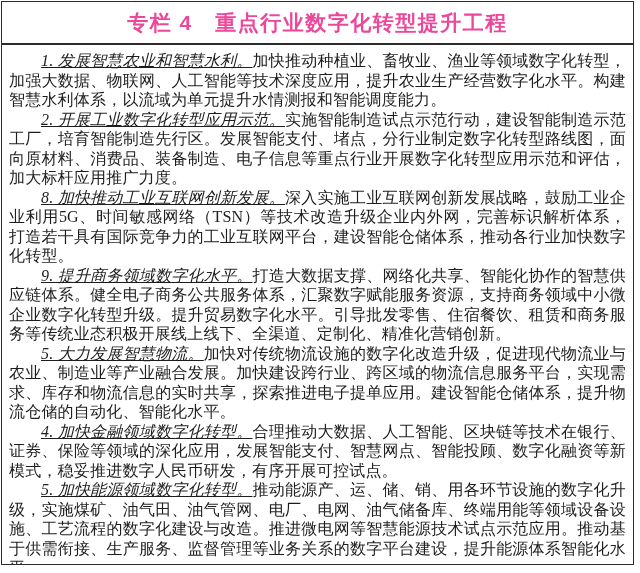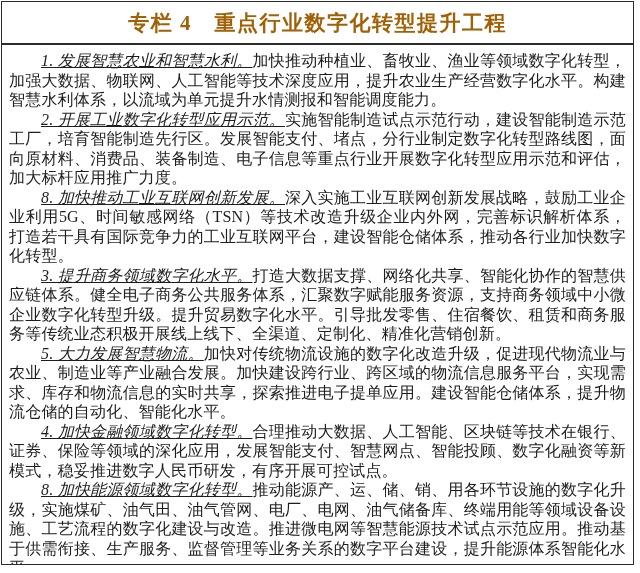--- a/index.html
+++ b/index.html
@@ -25,25 +25,25 @@
     border: 1px solid #2b2b2b;
   }
   .title-panel {
     top: 1px;
     height: 43px;
     display: flex;
     align-items: center;
     justify-content: center;
   }
   .title-text {
-    font-family: Liberation Serif, serif;
+    font-family: Liberation Sans, sans-serif;
     font-size: 21px;
     font-weight: bold;
     letter-spacing: 1.5px;
-    color: #a16207;
+    color: #ec4899;
     white-space: nowrap;
   }
   .body-panel {
     top: 44px;
     height: 521px;
     padding: 6px 7px 4px 7px;
     overflow: hidden;
   }
   .para {
     font-size: 16px;
@@ -70,23 +70,23 @@
   </div>
 
   <div class="panel body-panel">
 
     <p class="para"><span class="lead">1. 发展智慧农业和智慧水利。</span><span>加快推动种植业、畜牧业、渔业等领域数字化转型，加强大数据、物联网、人工智能等技术深度应用，提升农业生产经营数字化水平。构建智慧水利体系，以流域为单元提升水情测报和智能调度能力。</span></p>
 
     <p class="para"><span class="lead">2. 开展工业数字化转型应用示范。</span><span>实施智能制造试点示范行动，建设智能制造示范工厂，培育智能制造先行区。发展智能支付、堵点，分行业制定数字化转型路线图，面向原材料、消费品、装备制造、电子信息等重点行业开展数字化转型应用示范和评估，加大标杆应用推广力度。</span></p>
 
     <p class="para"><span class="lead">8. 加快推动工业互联网创新发展。</span><span>深入实施工业互联网创新发展战略，鼓励工业企业利用5G、时间敏感网络（TSN）等技术改造升级企业内外网，完善标识解析体系，打造若干具有国际竞争力的工业互联网平台，建设智能仓储体系，推动各行业加快数字化转型。</span></p>
 
-    <p class="para"><span class="lead">3. 提升商务领域数字化水平。</span><span>打造大数据支撑、网络化共享、智能化协作的智慧供应链体系。健全电子商务公共服务体系，汇聚数字赋能服务资源，支持商务领域中小微企业数字化转型升级。提升贸易数字化水平。引导批发零售、住宿餐饮、租赁和商务服务等传统业态积极开展线上线下、全渠道、定制化、精准化营销创新。</span></p>
+    <p class="para"><span class="lead">9. 提升商务领域数字化水平。</span><span>打造大数据支撑、网络化共享、智能化协作的智慧供应链体系。健全电子商务公共服务体系，汇聚数字赋能服务资源，支持商务领域中小微企业数字化转型升级。提升贸易数字化水平。引导批发零售、住宿餐饮、租赁和商务服务等传统业态积极开展线上线下、全渠道、定制化、精准化营销创新。</span></p>
 
     <p class="para"><span class="lead">5. 大力发展智慧物流。</span><span>加快对传统物流设施的数字化改造升级，促进现代物流业与农业、制造业等产业融合发展。加快建设跨行业、跨区域的物流信息服务平台，实现需求、库存和物流信息的实时共享，探索推进电子提单应用。建设智能仓储体系，提升物流仓储的自动化、智能化水平。</span></p>
 
     <p class="para"><span class="lead">4. 加快金融领域数字化转型。</span><span>合理推动大数据、人工智能、区块链等技术在银行、证券、保险等领域的深化应用，发展智能支付、智慧网点、智能投顾、数字化融资等新模式，稳妥推进数字人民币研发，有序开展可控试点。</span></p>
 
-    <p class="para"><span class="lead">8. 加快能源领域数字化转型。</span><span>推动能源产、运、储、销、用各环节设施的数字化升级，实施煤矿、油气田、油气管网、电厂、电网、油气储备库、终端用能等领域设备设施、工艺流程的数字化建设与改造。推进微电网等智慧能源技术试点示范应用。推动基于供需衔接、生产服务、监督管理等业务关系的数字平台建设，提升能源体系智能化水平。</span></p>
+    <p class="para"><span class="lead">5. 加快能源领域数字化转型。</span><span>推动能源产、运、储、销、用各环节设施的数字化升级，实施煤矿、油气田、油气管网、电厂、电网、油气储备库、终端用能等领域设备设施、工艺流程的数字化建设与改造。推进微电网等智慧能源技术试点示范应用。推动基于供需衔接、生产服务、监督管理等业务关系的数字平台建设，提升能源体系智能化水平。</span></p>
 
   </div>
 
 </div>
 
 </body></html>

